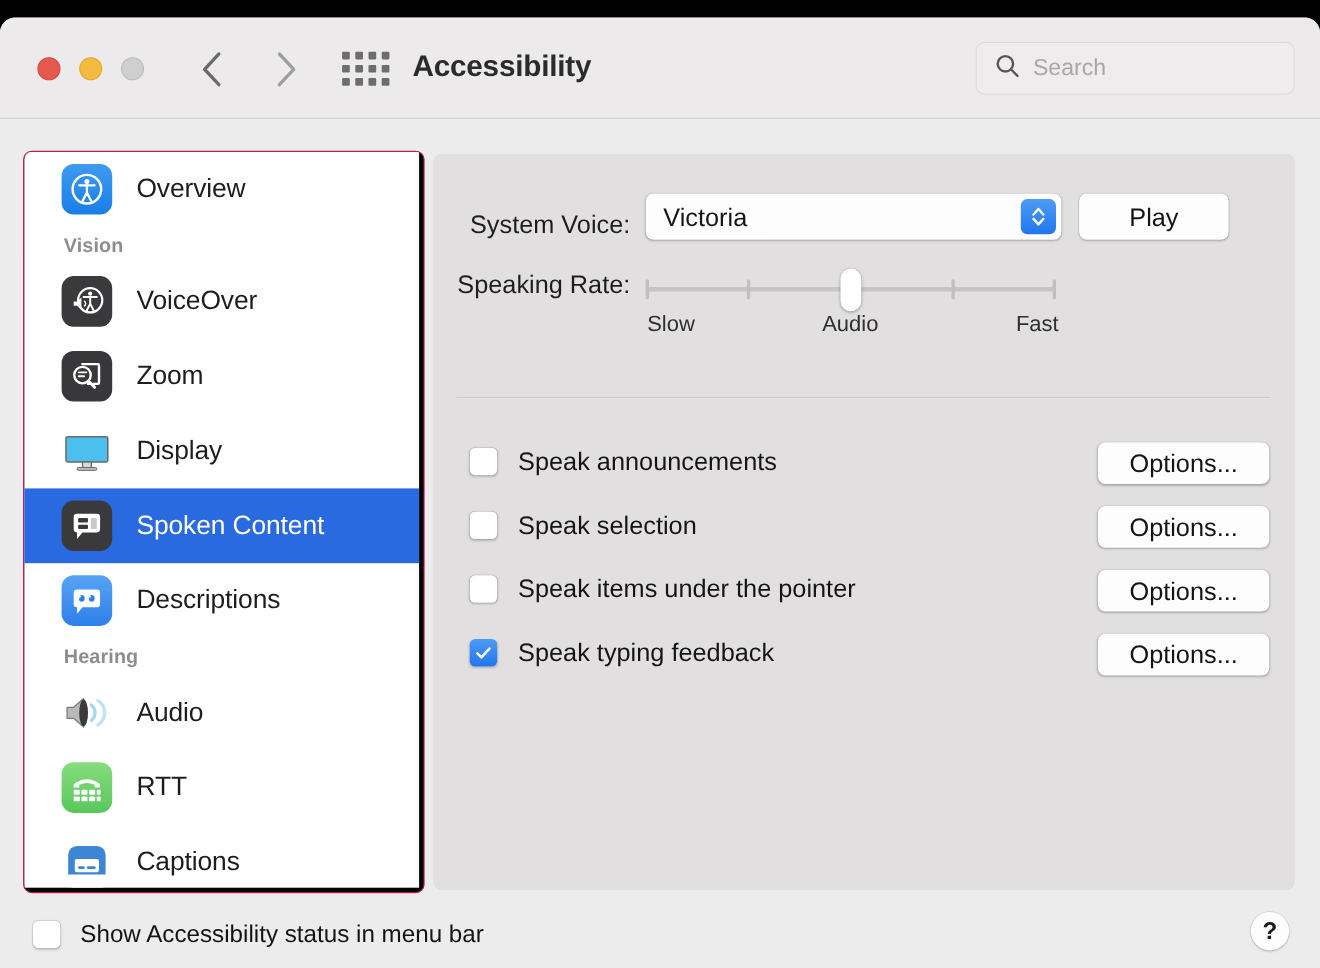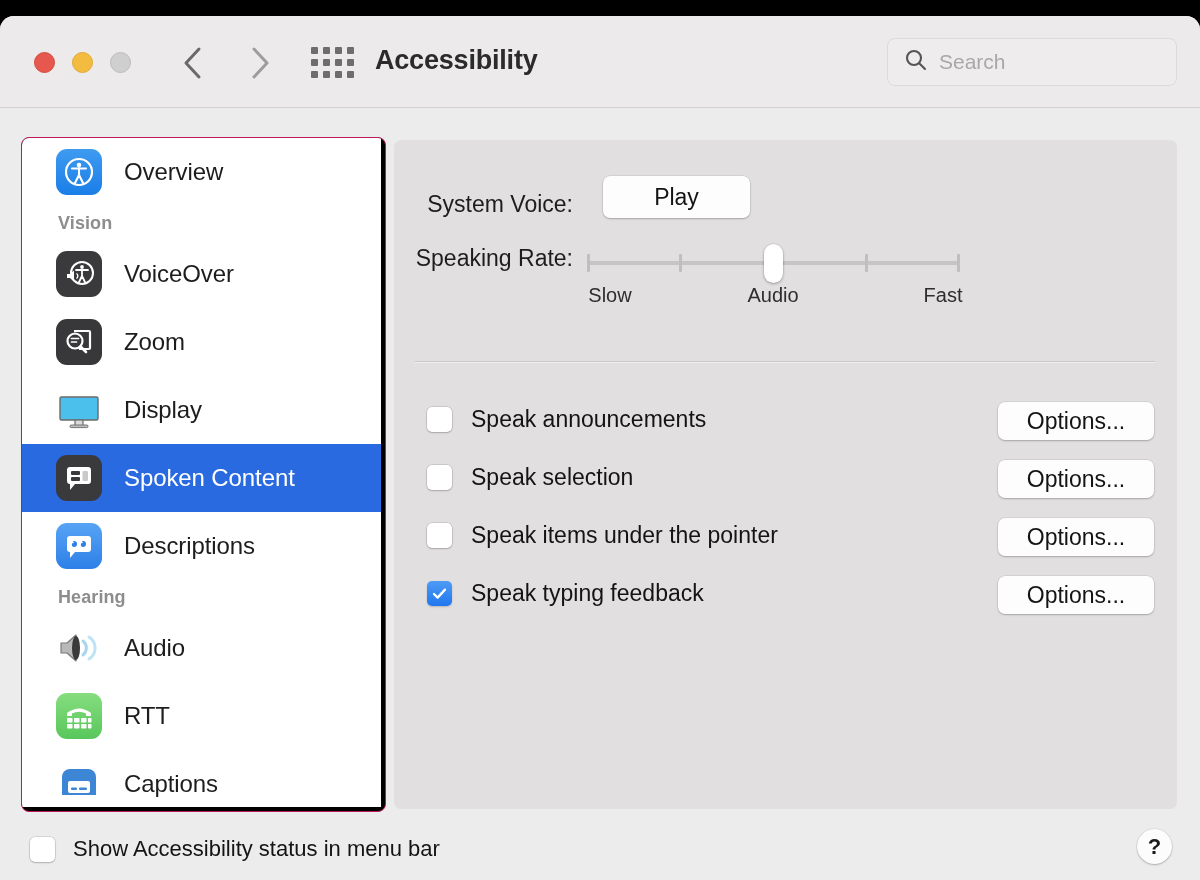--- a/index.html
+++ b/index.html
@@ -230,21 +230,21 @@
     box-shadow: 0 1px 2px rgba(0,0,0,0.22), 0 0 0 0.5px rgba(0,0,0,0.10);
     font-size: 23px;
     color: #141414;
     display: flex;
     align-items: center;
     justify-content: center;
     box-sizing: border-box;
     font-family: "Liberation Sans", sans-serif;
     border: none;
   }
-  .btn-play { width: 147px; height: 42px; margin-left: 16px; }
+  .btn-play { width: 136px; height: 42px; margin-left: 16px; }
 
   .row-rate {
     position: absolute;
     left: 0; top: 105px;
     width: 783px;
     display: flex;
     align-items: flex-start;
   }
   .slider-area { position: relative; width: 375px; padding-top: 7px; }
   .slider-track {
@@ -529,20 +529,29 @@
         <span class="side-label">Captions</span>
       </div>
 
     </div>
   </div>
 
   <div class="panel">
 
     <div class="row-voice">
       <span class="lbl-right">System Voice:</span>
+      <div class="popup">
+        <span class="popup-val">Victoria</span>
+        <span class="stepper">
+          <svg width="18" height="22" viewBox="0 0 18 22">
+            <path d="M4.5 9 L9 4 L13.5 9" stroke="#fff" stroke-width="2.2" fill="none" stroke-linecap="round" stroke-linejoin="round"></path>
+            <path d="M4.5 13 L9 18 L13.5 13" stroke="#fff" stroke-width="2.2" fill="none" stroke-linecap="round" stroke-linejoin="round"></path>
+          </svg>
+        </span>
+      </div>
       <button class="btn btn-play">Play</button>
     </div>
 
     <div class="row-rate">
       <span class="lbl-right">Speaking Rate:</span>
       <div class="slider-area">
         <div class="slider-track">
           <div class="slider-line"></div>
           <span class="tick" style="left:0px"></span>
           <span class="tick" style="left:92px"></span>

